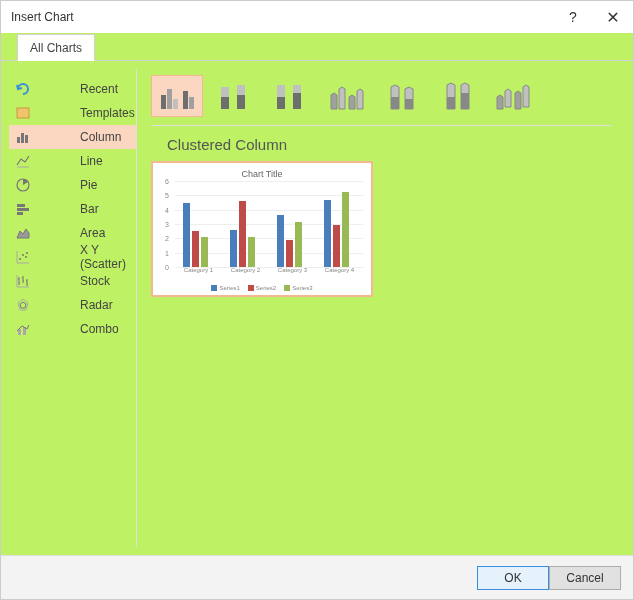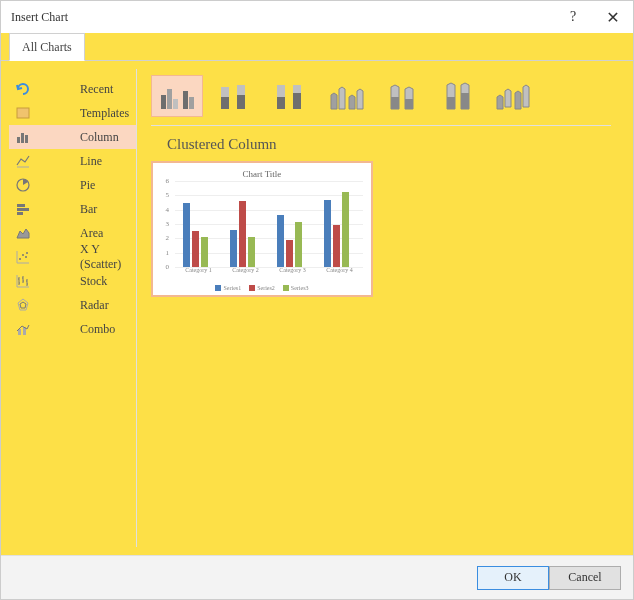--- a/index.html
+++ b/index.html
@@ -1,22 +1,22 @@
 <!DOCTYPE html>
 <html><head>
 <meta charset="utf-8">
 <style>
   * { box-sizing: border-box; margin: 0; padding: 0; }
   body { font-family: "Segoe UI", Tahoma, sans-serif; font-size: 12px; color: #333; background: #fff; }
-  .dialog { width: 634px; height: 600px; border: 1px solid #ccc; display: flex; flex-direction: column; background: #fde047; font-family: Liberation Serif, serif; }
+  .dialog { width: 634px; height: 600px; border: 1px solid #ccc; display: flex; flex-direction: column; background: #bef264; }
   .titlebar { height: 32px; display: flex; align-items: center; padding: 0 0 0 10px; background: #fff; }
   .titlebar .title { flex: 1; font-size: 12px; color: #333; }
   .titlebar .ctl { width: 40px; height: 32px; display: flex; align-items: center; justify-content: center; font-size: 14px; color: #333; }
   .titlebar .ctl.close { font-size: 16px; }
-  .tabstrip { height: 28px; display: flex; align-items: flex-end; padding-left: 8px; border-bottom: 1px solid #d0d0d0; }
+  .tabstrip { height: 28px; display: flex; align-items: flex-end; padding-left: 16px; border-bottom: 1px solid #d0d0d0; }
   .tab { padding: 6px 12px 5px; border: 1px solid #d0d0d0; border-bottom: 1px solid #fff; background: #fff; position: relative; top: 1px; font-size: 12px; color: #444; }
   .body { flex: 1; display: flex; padding: 8px; gap: 0; }
   .sidebar { width: 128px; border-right: 1px solid #e0e0e0; padding-top: 8px; }
   .side-item { display: flex; align-items: center; height: 24px; padding-left: 6px; gap: 8px; color: #444; cursor: default; }
   .side-item.selected { background: #fbd7c1; }
   .side-item .icon { width: 16px; height: 16px; display: flex; align-items: center; justify-content: center; }
   .side-item .label { flex: 1; margin-left: 41px; }
   .main { flex: 1; padding: 6px 14px 0 14px; }
   .subtype-row { display: flex; gap: 4px; align-items: center; margin-bottom: 8px; }
   .subtype { width: 52px; height: 42px; border: 1px solid transparent; display: flex; align-items: center; justify-content: center; }

